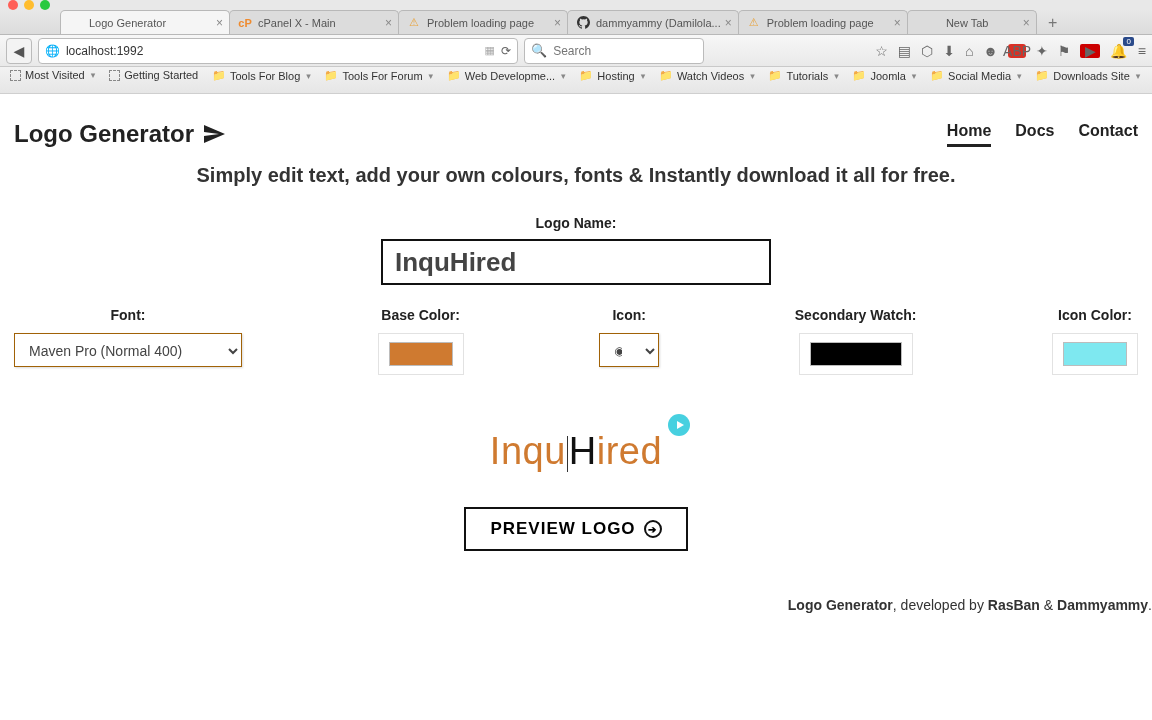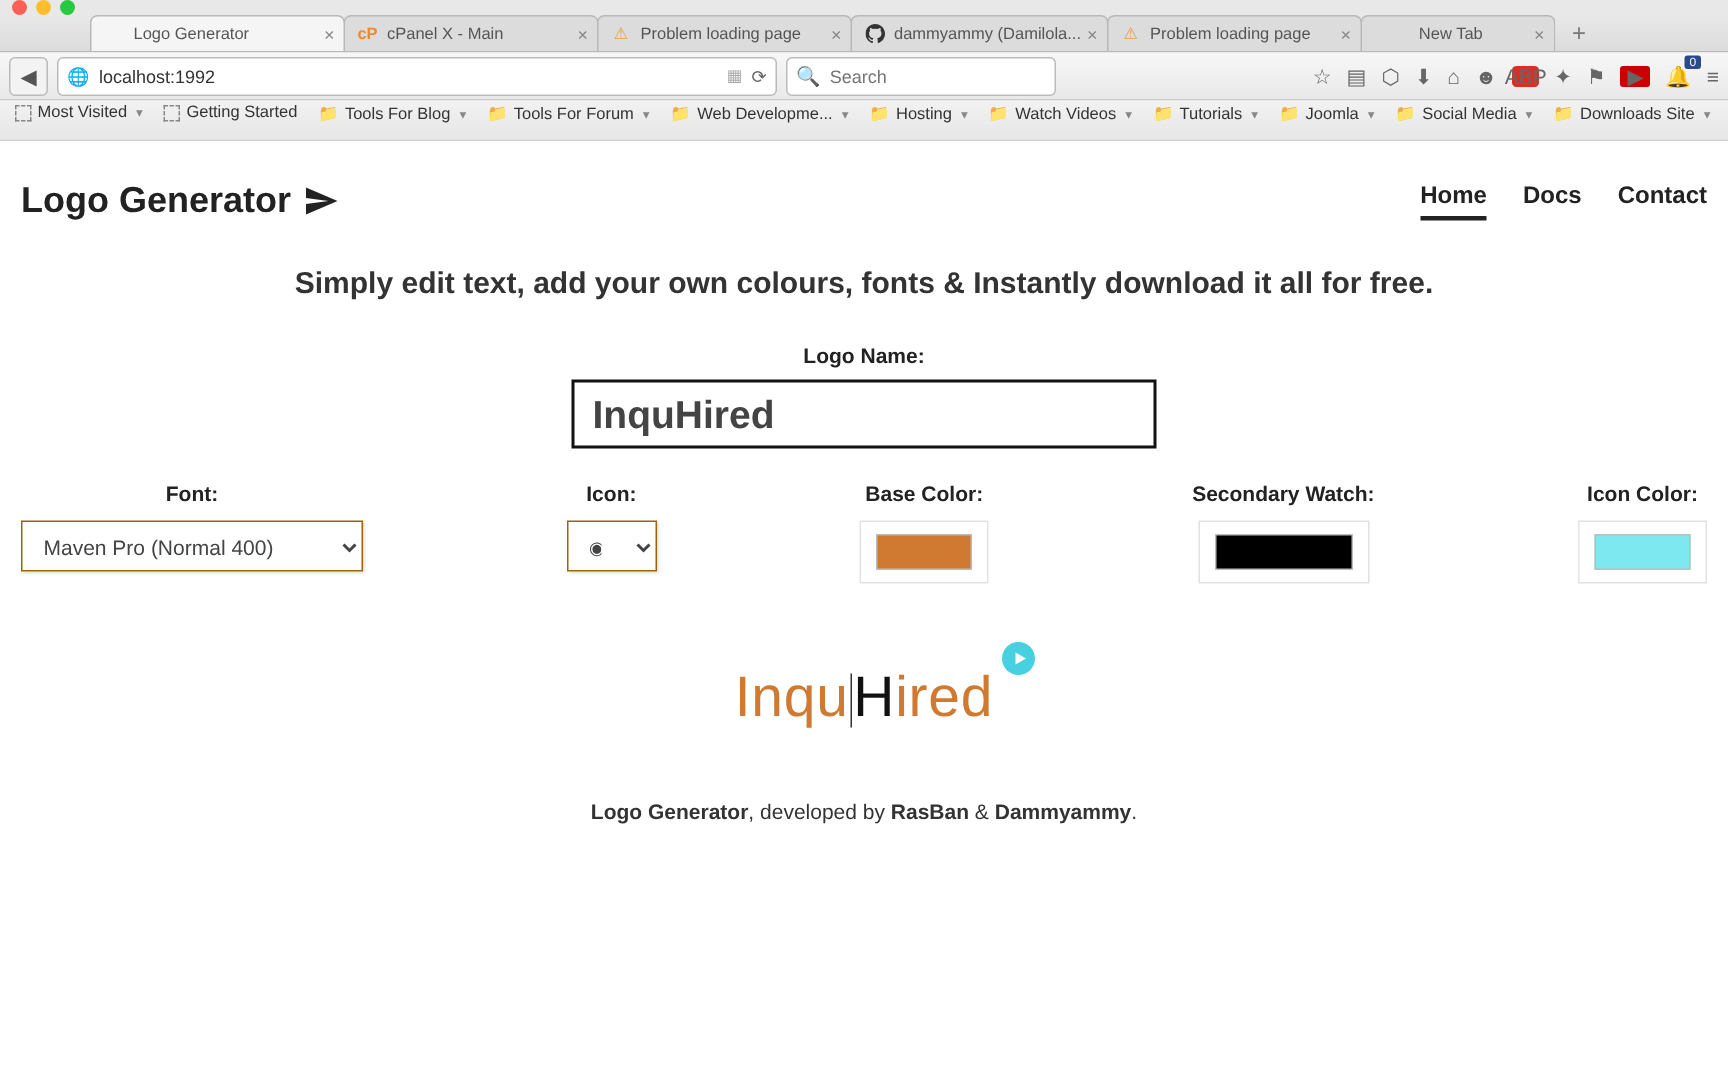--- a/index.html
+++ b/index.html
@@ -49,21 +49,21 @@
 .page { padding: 0 0 20px 0; position:relative; }
 .brandrow { display:flex; align-items:center; justify-content:space-between; padding: 26px 14px 0 14px; }
 .brand { font-family: "Arial Black", "Helvetica Neue", Arial, sans-serif; font-weight:700; font-size:24px; color:#222; display:flex; align-items:center; gap:8px; font-stretch: condensed; }
 .brand svg { transform: rotate(0deg); }
 .nav { display:flex; gap:24px; font-family: Arial, sans-serif; font-weight:700; font-size:16px; }
 .nav a { color:#222; text-decoration:none; }
 .nav a.active { border-bottom:3px solid #222; padding-bottom:4px; }
 
 .hero { text-align:center; margin-top: -8px; }
 .hero h1 { font-size:34px; font-weight:700; color:#222; font-family: Arial, sans-serif; font-stretch: condensed; letter-spacing:0.5px; }
-.hero p { margin-top: 38px; font-size:20px; color:#333; font-weight:600; font-family: Arial, sans-serif; }
+.hero p { margin-top: 24px; font-size:20px; color:#333; font-weight:600; font-family: Arial, sans-serif; }
 
 .logonamewrap { text-align:center; margin-top:28px; }
 .label { font-weight:700; font-size:14px; color:#222; }
 .logonameinput { margin-top:8px; width:390px; height:46px; border:2px solid #111; font-size:26px; font-weight:600; padding:0 12px; color:#444; }
 
 .controlsrow { display:flex; justify-content:space-between; padding: 22px 14px 0 14px; }
 .controlgroup { text-align:center; }
 .controlgroup .label { display:block; margin-bottom:10px; }
 .selectwrap { display:inline-block; border:1px solid #a16207; background:#fff; box-shadow: 1px 1px 2px rgba(0,0,0,.15); height:34px; }
 .selectwrap select { height:34px; border:none; background:transparent; padding: 0 20px 0 10px; font-size:14px; color:#444; outline:none; -webkit-appearance:menulist; }
@@ -78,21 +78,21 @@
 .logoword .p1 { color:#cf7a30; }
 .logoword .p2 { color:#111; }
 .logoword .p3 { color:#cf7a30; }
 .logoword .cursor { display:inline-block; width:1px; height:36px; background:#333; vertical-align:middle; margin:0 1px; }
 .playicon { width:22px;height:22px; background:#47d0e0; border-radius:50%; display:inline-flex; align-items:center; justify-content:center; position:absolute; top:-16px; right:-28px; }
 .playicon::after { content:""; border-left:7px solid #fff; border-top:4px solid transparent; border-bottom:4px solid transparent; margin-left:2px; }
 
 .previewbtn { margin-top:34px; display:inline-flex; align-items:center; gap:8px; border:2px solid #111; padding:10px 24px; font-size:17px; font-weight:700; letter-spacing:1px; background:#fff; cursor:pointer; }
 .previewbtn .arrow { width:18px;height:18px; border:2px solid #111; border-radius:50%; display:inline-flex; align-items:center; justify-content:center; font-size:10px; }
 
-.footer { text-align:center; margin-top:46px; font-size:14px; color:#333; }
+.footer { text-align:right; margin-top:46px; font-size:14px; color:#333; }
 .footer b { font-weight:700; }
 </style>
 </head>
 <body>
 
 <div class="titlebar">
   <span class="dot red"></span>
   <span class="dot yellow"></span>
   <span class="dot green"></span>
 </div>
@@ -242,41 +242,45 @@
     <span class="label">Logo Name:</span><br>
     <input class="logonameinput" value="InquHired" style="">
   </div>
 
   <div class="controlsrow">
     <div class="controlgroup">
       <span class="label">Font:</span>
       <div class="selectwrap fontselect"><select><option>Maven Pro (Normal 400)</option></select></div>
     </div>
     <div class="controlgroup">
+      <span class="label">Base Color:</span>
+      <div class="colorcard"><span class="swatch" style="background:#cf7a30"></span></div>
+    </div>
+    <div class="controlgroup">
       <span class="label">Icon:</span>
       <div class="selectwrap iconselect"><select><option>◉</option></select></div>
-    </div>
-    <div class="controlgroup">
-      <span class="label">Base Color:</span>
-      <div class="colorcard"><span class="swatch" style="background:#cf7a30"></span></div>
     </div>
     <div class="controlgroup">
       <span class="label">Secondary Watch:</span>
       <div class="colorcard"><span class="swatch" style="width:92px;background:#000000"></span></div>
     </div>
     <div class="controlgroup">
       <span class="label">Icon Color:</span>
       <div class="colorcard"><span class="swatch" style="background:#7ee8f0"></span></div>
     </div>
   </div>
 
   <div class="previewwrap">
     <span class="logoword">
       <span class="p1">Inqu</span><span class="cursor"></span><span class="p2">H</span><span class="p3">ired</span>
       <span class="playicon"></span>
     </span>
     <br>
+    <button class="previewbtn">
+      <span>PREVIEW LOGO</span>
+      <span class="arrow">➔</span>
+    </button>
   </div>
 
   <div class="footer">
     <b>Logo Generator</b><span>, developed by </span><b>RasBan</b><span> &amp; </span><b>Dammyammy</b><span>.</span>
   </div>
 </div>
 
 </body></html>

